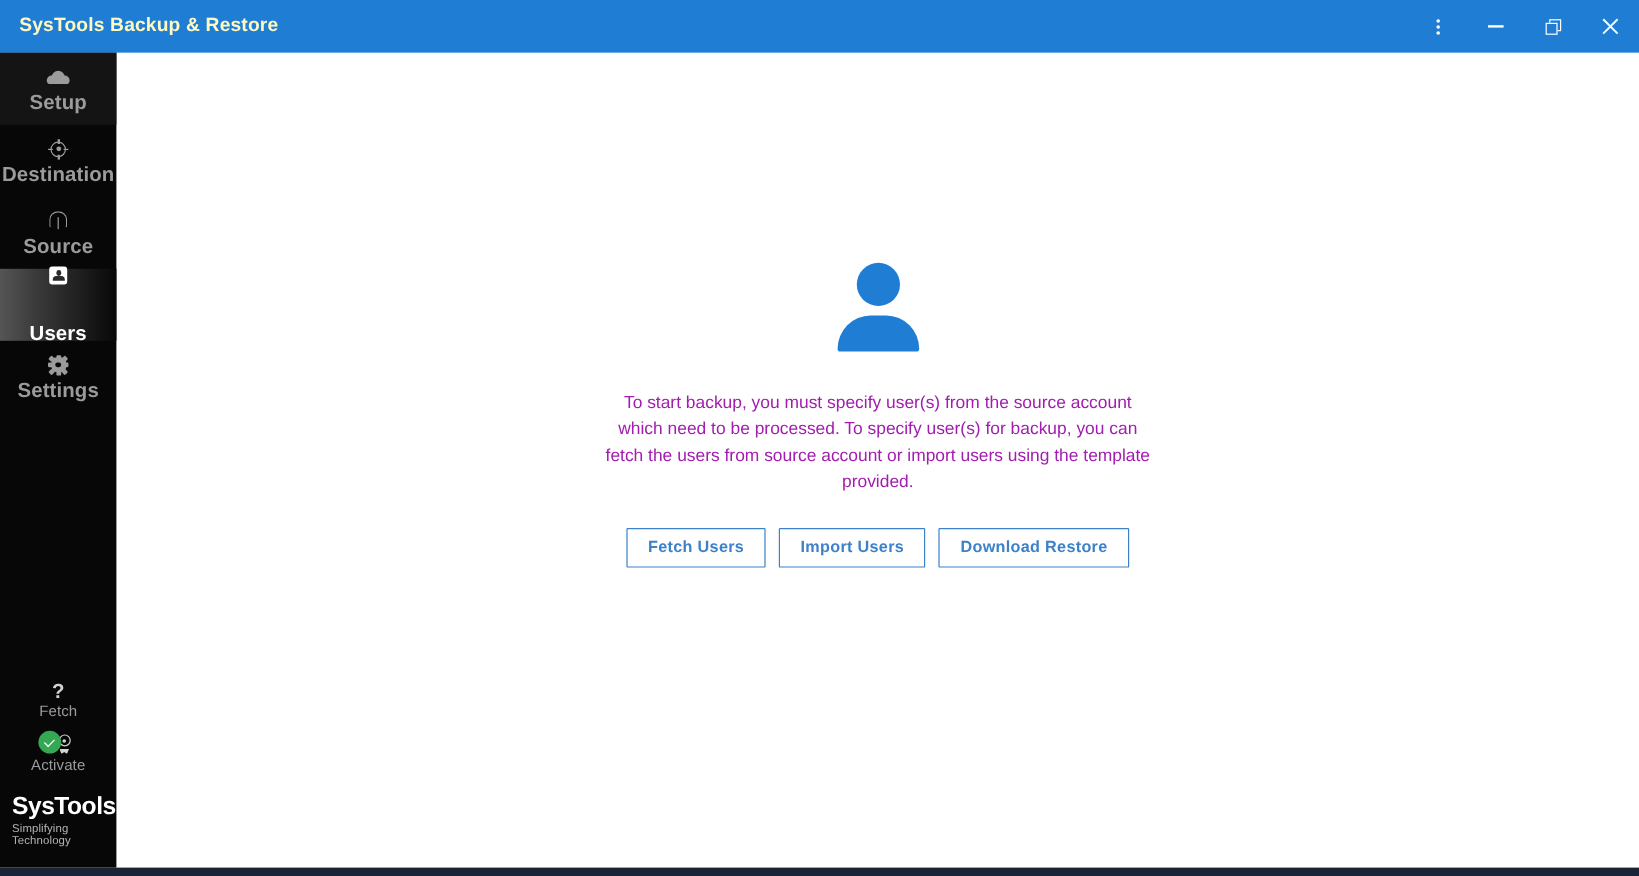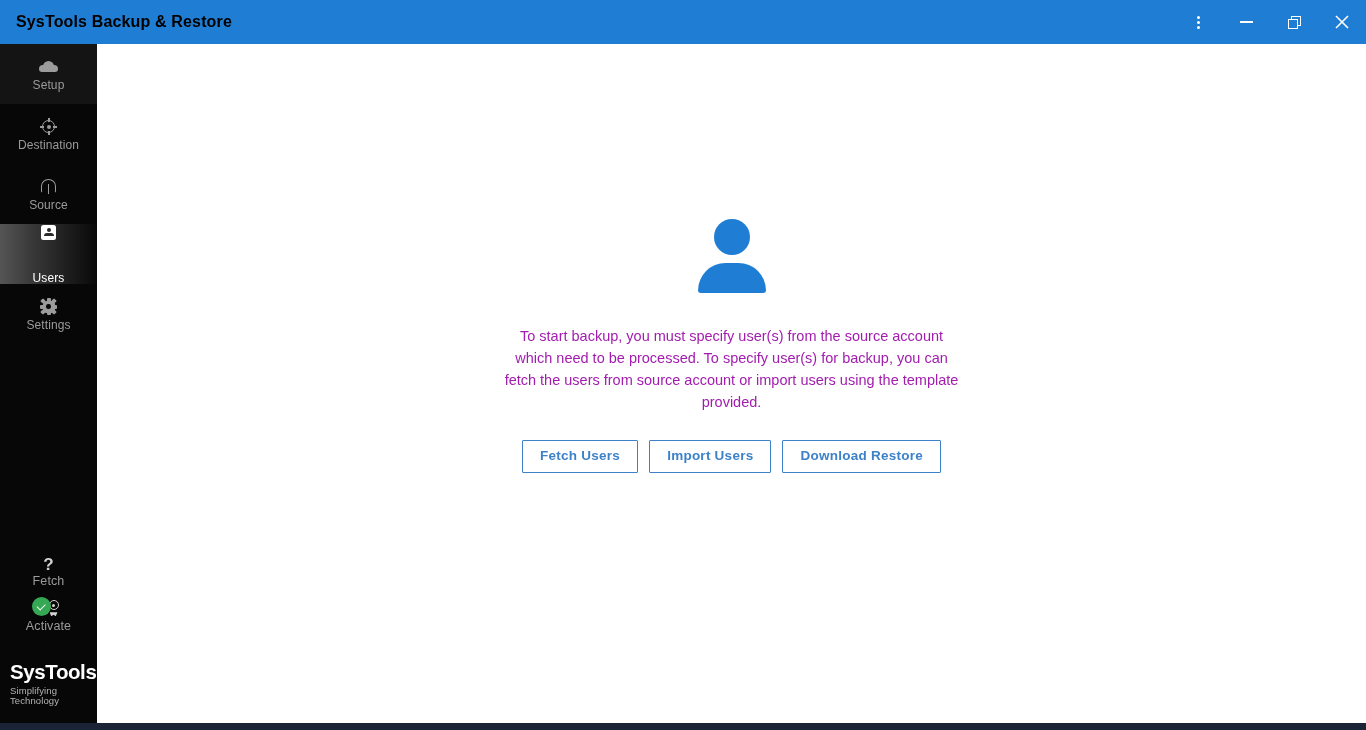--- a/index.html
+++ b/index.html
@@ -18,21 +18,21 @@
 
   
   .titlebar {
     height:44px; flex:0 0 44px;
     background:#1f7ed4;
     display:flex; align-items:center;
     padding-left:16px;
     user-select:none;
   }
   .app-title {
-    color:#000000;
+    color:#fef9c3;
     font-size:16px;
     font-weight:bold;
     letter-spacing:0.15px;
   }
   .win-controls {
     margin-left:auto;
     display:flex; align-items:center;
     height:44px;
   }
   .win-btn {
@@ -68,22 +68,22 @@
   .nav-item {
     height:60px;
     display:flex; flex-direction:column;
     align-items:center; justify-content:center;
     gap:3px;
     cursor:pointer;
     color:#9b9b9b;
     position:relative;
   }
   .nav-item .nav-label {
-    font-size:12px;
-    font-weight:normal;
+    font-size:17px;
+    font-weight:bold;
     letter-spacing:0.1px;
     line-height:1;
   }
   .nav-item .nav-icon {
     display:flex; align-items:center; justify-content:center;
     height:19px;
   }
   .nav-item[data-state="setup"] { background:#141414; }
   .nav-item[data-state="active"] {
     background:linear-gradient(to right, #555555 0%, #3b3b3b 30%, #1a1a1a 75%, #080808 100%);
@@ -242,21 +242,20 @@
     position:relative;
   }
   .logo-main {
     position:relative;
     display:inline-block;
     color:#ffffff;
     font-size:20.5px;
     font-weight:bold;
     letter-spacing:-0.4px;
     line-height:1;
-    margin-top:12px;
   }
   .logo-reg {
     position:absolute; right:-9px; top:-2px;
     font-size:9px; font-weight:bold;
     color:#ffffff;
   }
   .logo-tag {
     margin-top:3px;
     color:#b4b4b4;
     font-size:9.5px;

